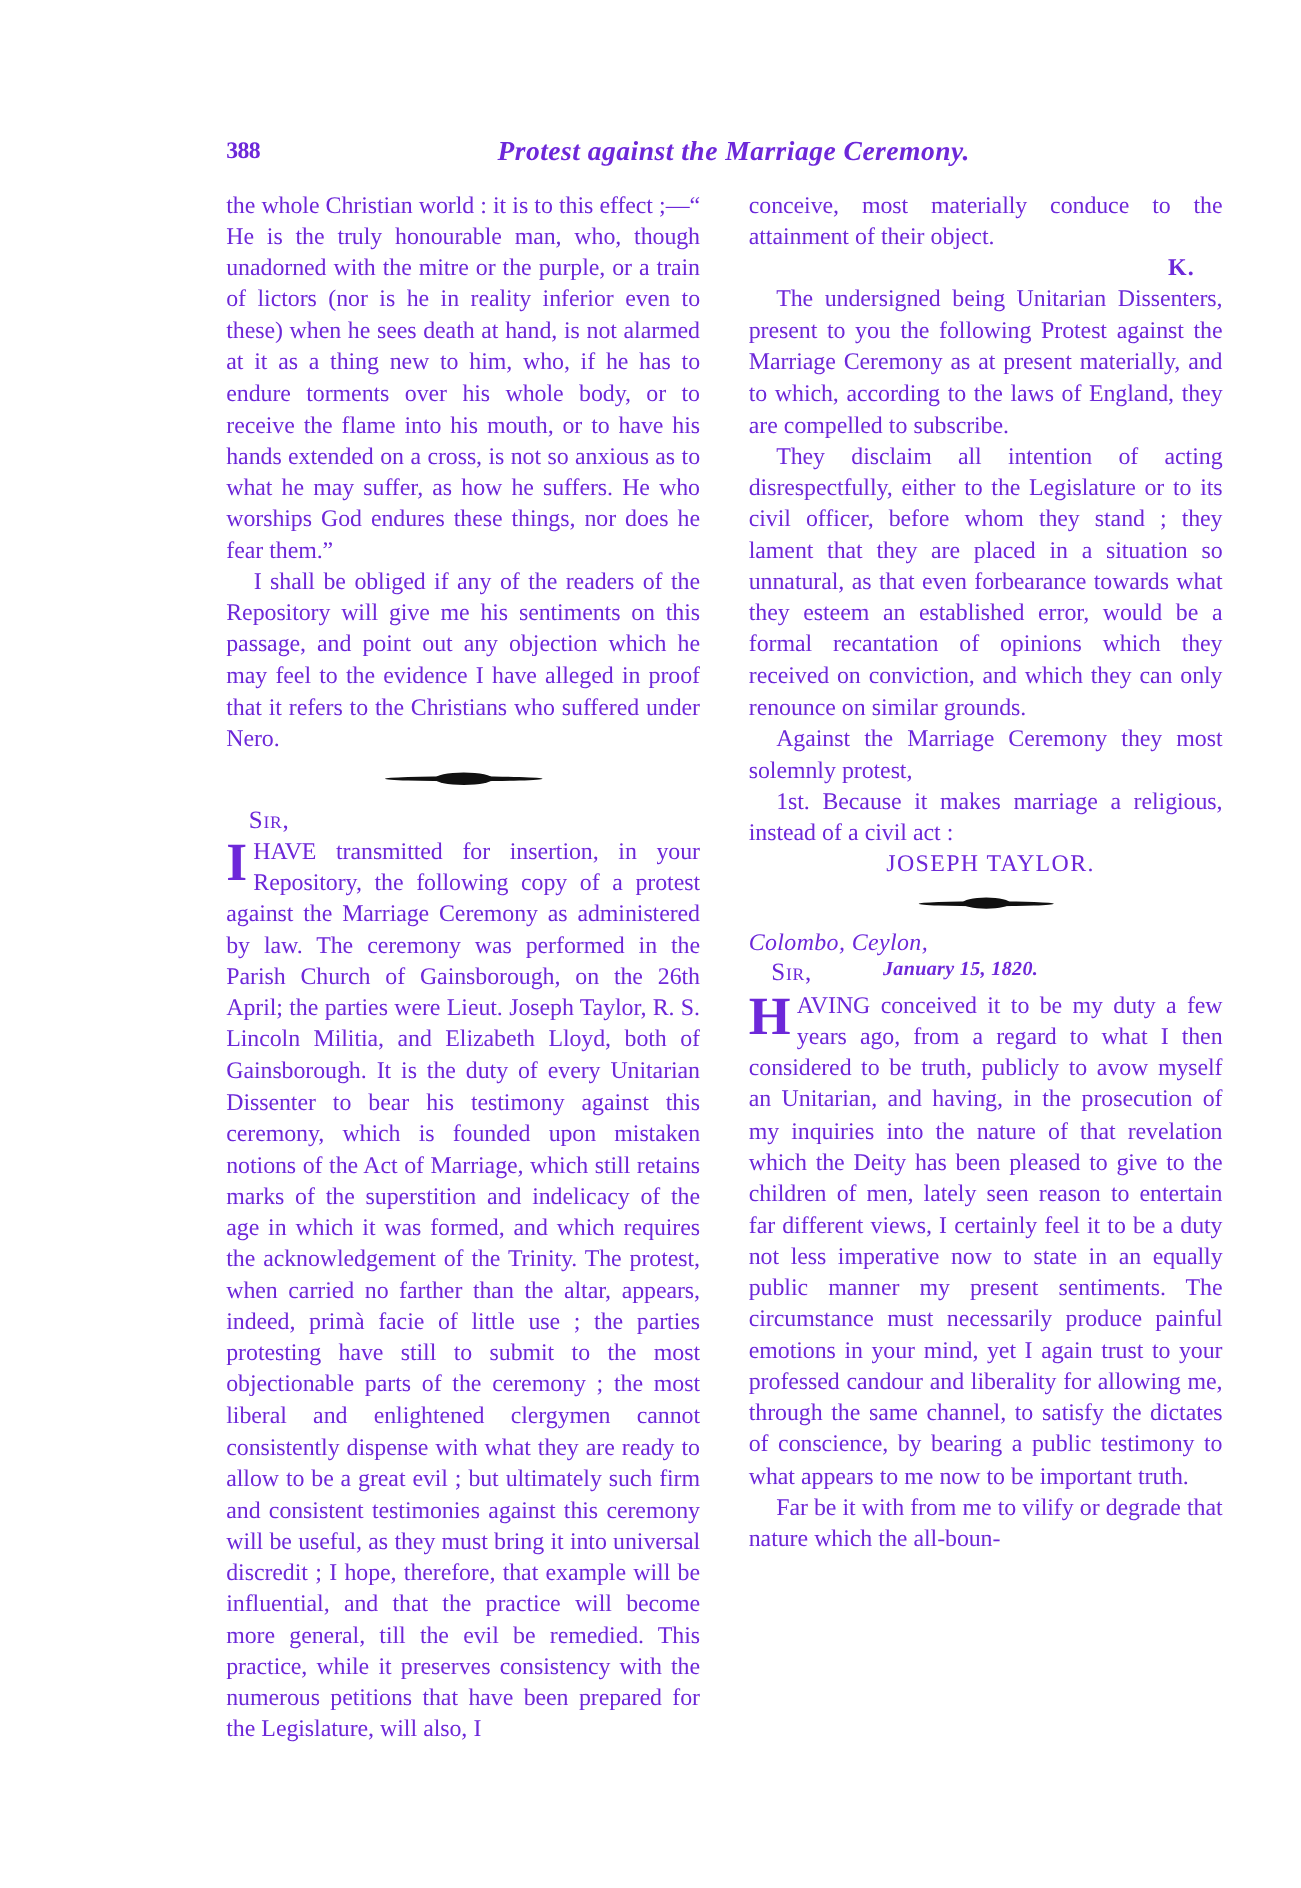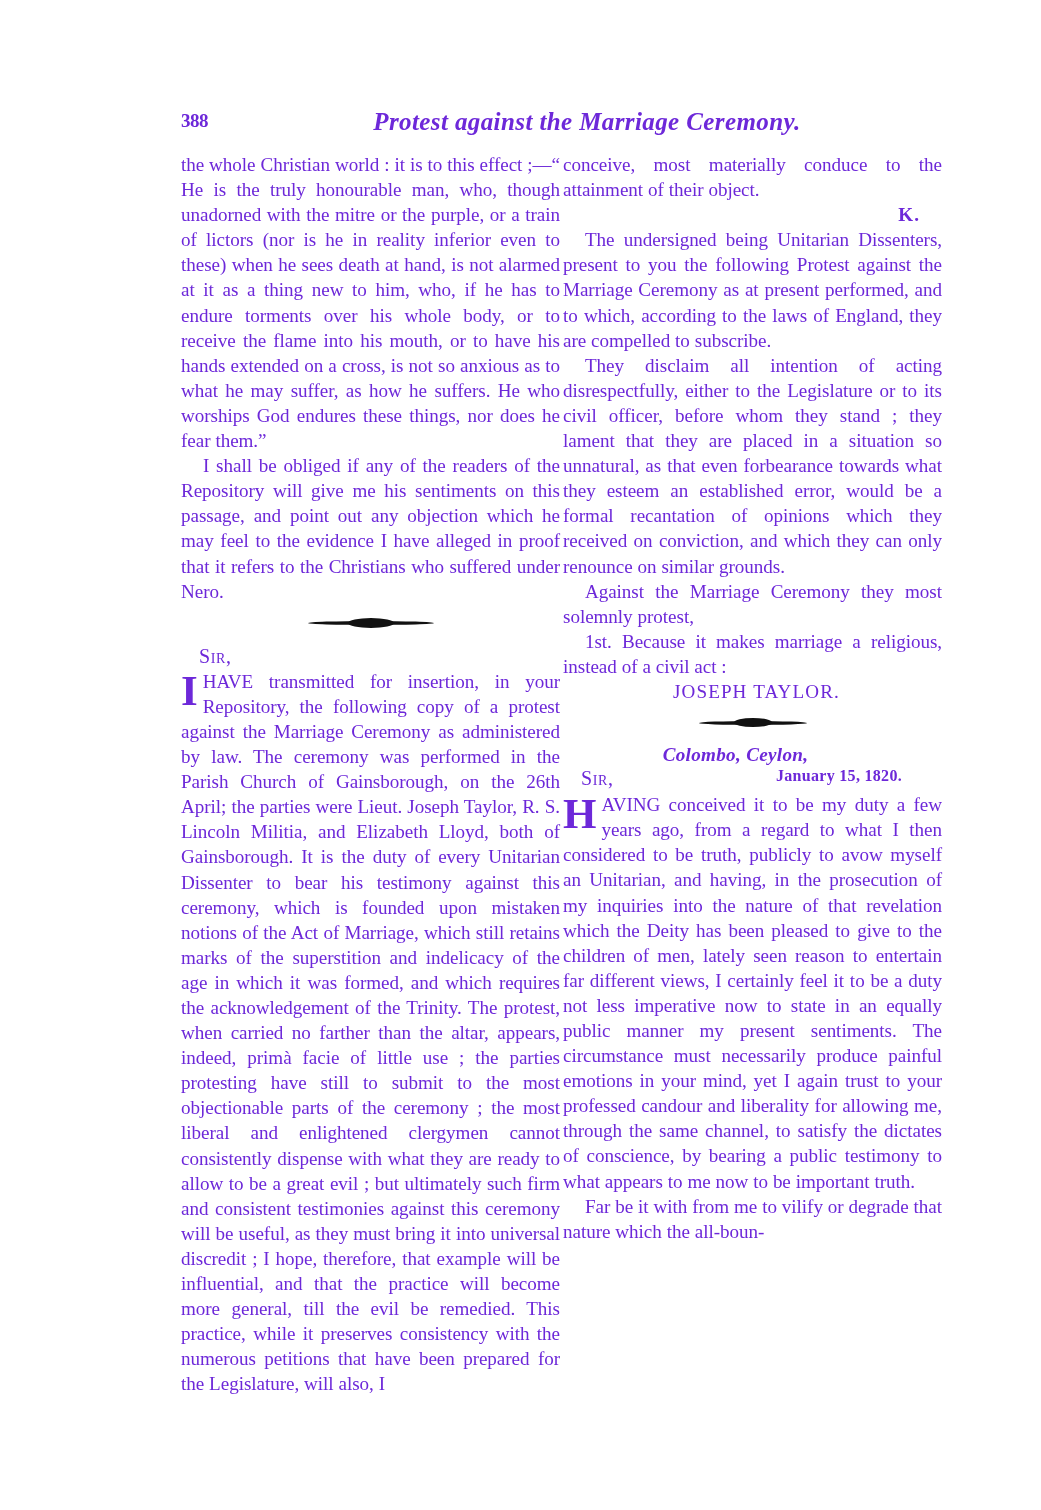--- a/index.html
+++ b/index.html
@@ -35,40 +35,40 @@
     letter-spacing: -0.5px;
   }
   .head-title {
     position: absolute;
     left: 0;
     top: 0;
     width: 776px;
     text-align: center;
     font-style: italic;
     font-weight: bold;
-    font-size: 25px;
+    font-size: 22px;
     letter-spacing: 0.4px;
     padding-left: 36px;
     box-sizing: border-box;
   }
 
   
   .columns {
     position: absolute;
     left: 136px;
     top: 152px;
     width: 780px;
   }
   .col {
     position: absolute;
     top: 0;
     width: 379px;
   }
   .col-left  { left: 0; }
-  .col-right { left: 382px; }
+  .col-right { left: 418px; }
 
   p {
     margin: 0;
     font-size: 19.1px;
     line-height: 25.1px;
     text-align: justify;
     text-justify: inter-word;
     letter-spacing: -0.05px;
     word-spacing: 0.2px;
   }
@@ -116,42 +116,43 @@
     padding-left: 54px;
   }
   .signed-name {
     text-indent: 0;
     padding-left: 110px;
     letter-spacing: 1.1px;
   }
 
   .dateline {
     text-indent: 0;
-    text-align: center;
+    text-align: left;
     font-style: italic;
-    font-weight: bold;
+    font-weight: normal;
     letter-spacing: 0.3px;
     padding-right: 34px;
   }
 
   .dateline-row {
     position: relative;
     height: 25px;
   }
   .dateline-row .salutation-inline {
     position: absolute;
     left: 18px;
     top: 0;
     font-variant: small-caps;
     font-size: 20px;
     letter-spacing: 0.6px;
   }
   .dateline-row .dateline-inline {
     display: block;
-    text-align: right;
+    text-align: center;
+    font-style: italic;
     font-weight: bold;
     padding-right: 40px;
     letter-spacing: 0.3px;
   }
 
   
   .ornament {
     height: 26px;
     position: relative;
   }
@@ -213,21 +214,21 @@
       </p>
 
     </div>
 
     <div class="col col-right">
 
       <p class="noindent">conceive, most materially conduce to the attainment of their object.</p>
 
       <p class="signature-initial">K.</p>
 
-      <p class="indent">The undersigned being Unitarian Dissenters, present to you the following Protest against the Marriage Ceremony as at present performed, and to which, according to the laws of England, they are compelled to subscribe.</p>
+      <p class="indent">The undersigned being Unitarian Dissenters, present to you the following Protest against the Marriage Ceremony as at present materially, and to which, according to the laws of England, they are compelled to subscribe.</p>
 
       <p class="indent">They disclaim all intention of acting disrespectfully, either to the Legislature or to its civil officer, before whom they stand ; they lament that they are placed in a situation so unnatural, as that even forbearance towards what they esteem an established error, would be a formal recantation of opinions which they received on conviction, and which they can only renounce on similar grounds.</p>
 
       <p class="indent">Against the Marriage Ceremony they most solemnly protest,</p>
 
       <p class="indent">1st. Because it makes marriage a religious, instead of a civil act :</p>
 
       <p class="signed-name">JOSEPH TAYLOR.</p>
 
       <div class="gap-sm"></div>

